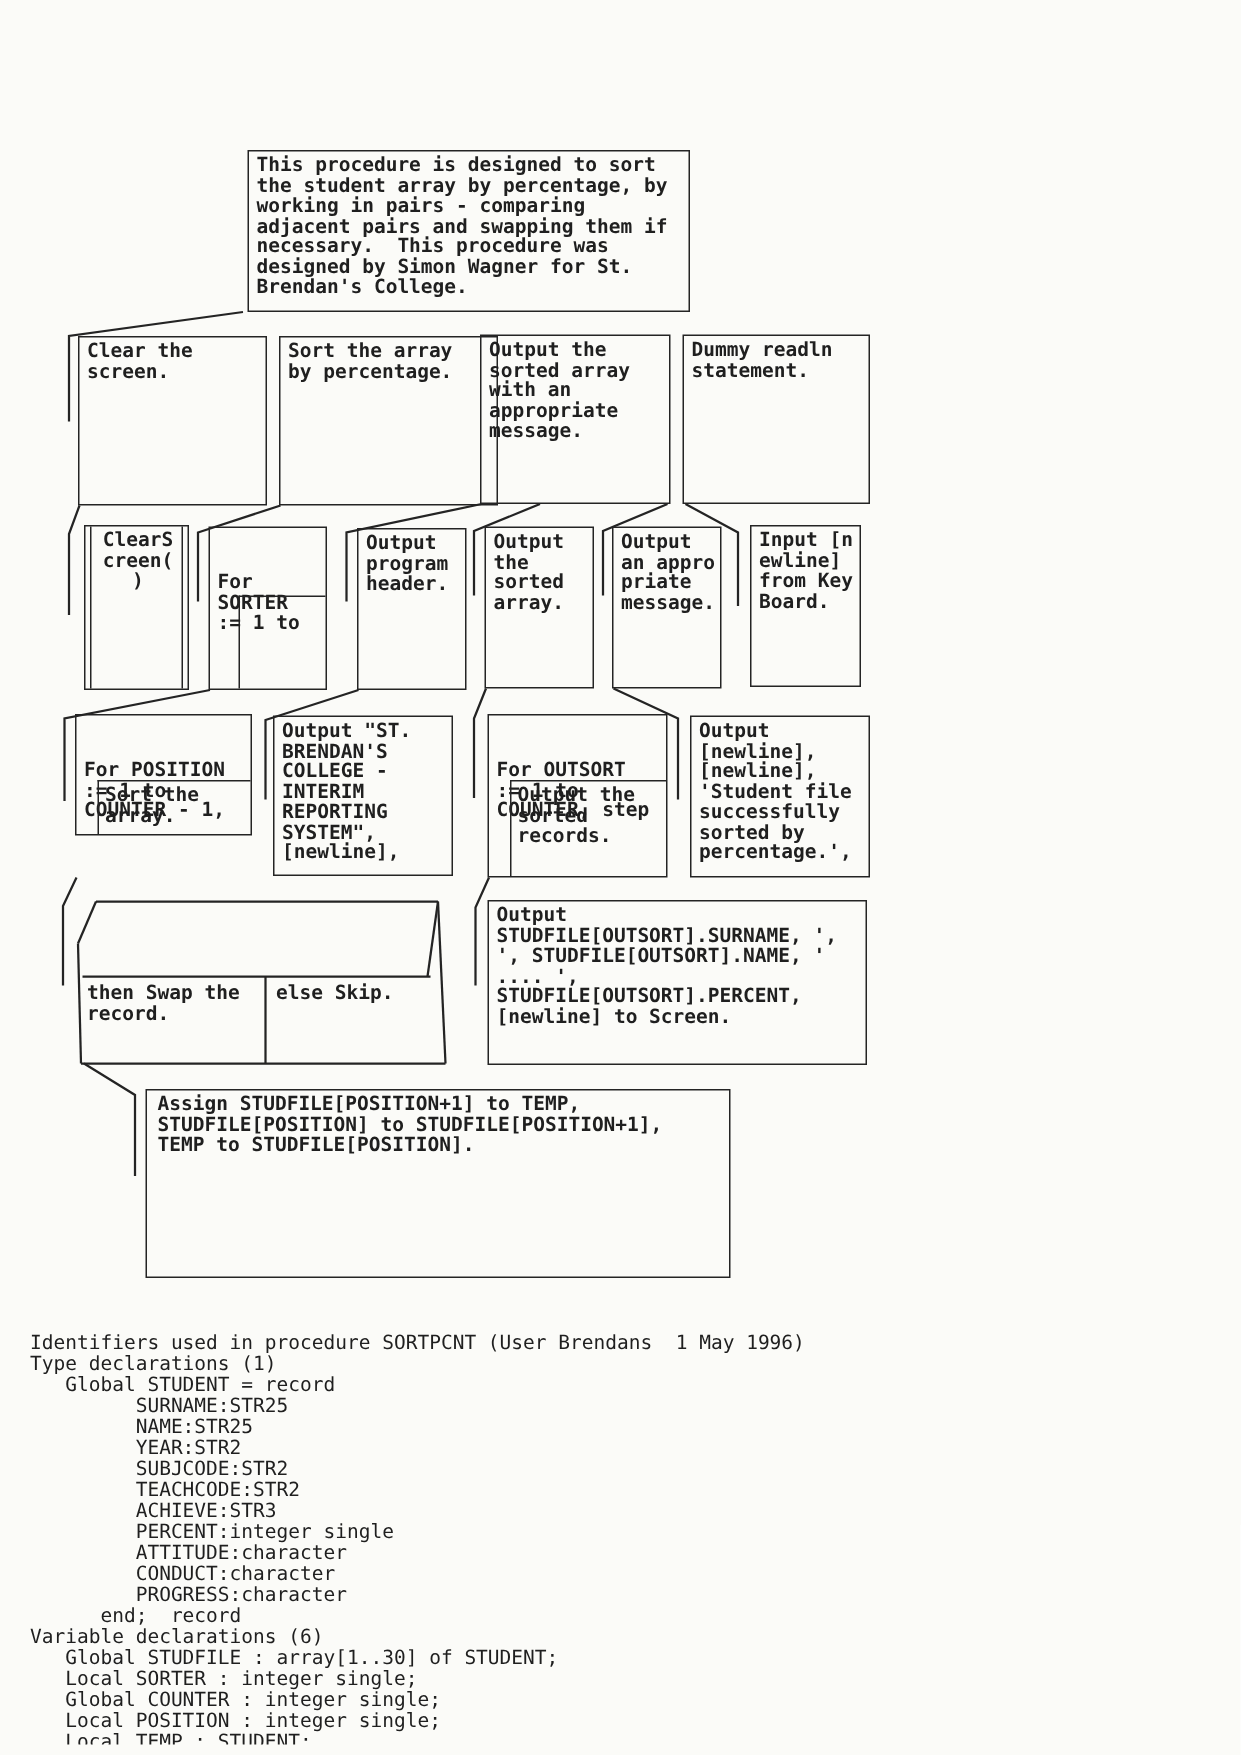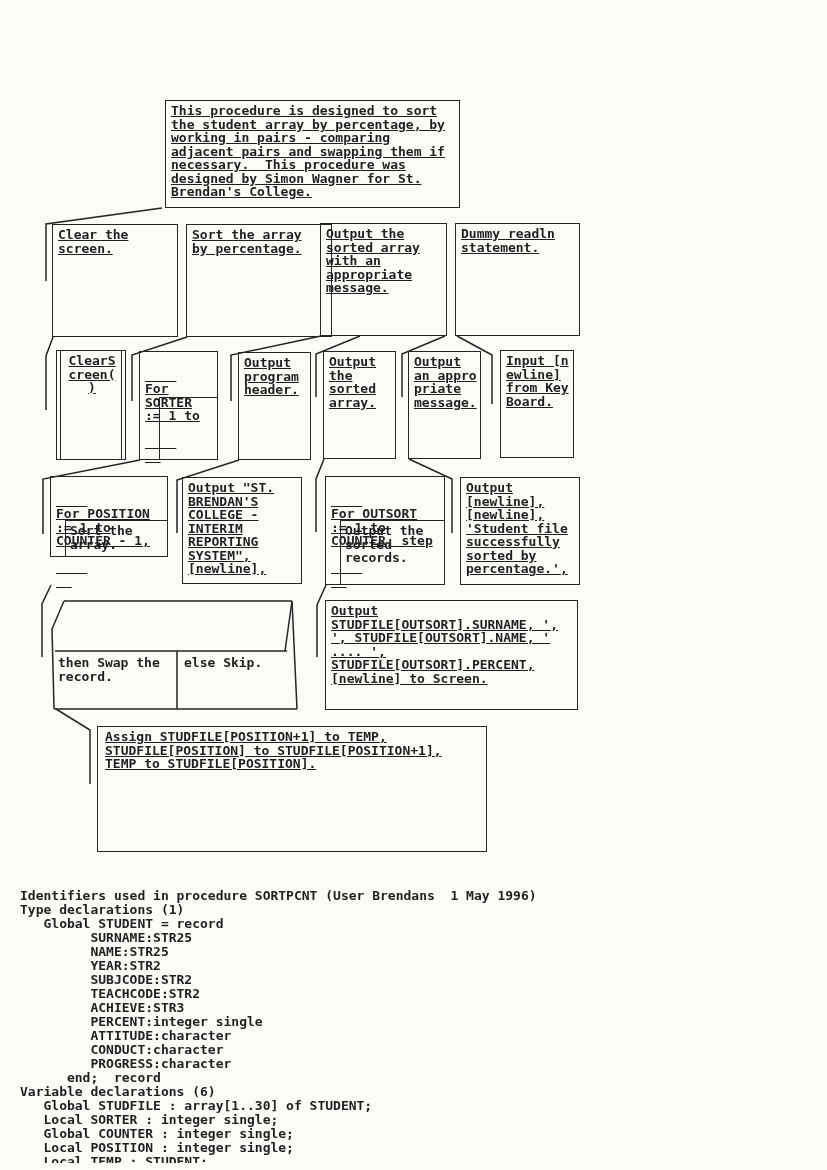--- a/index.html
+++ b/index.html
@@ -9,38 +9,37 @@
     font-family:"DejaVu Sans Mono", monospace;
     font-weight:bold;
   }
   svg.overlay{position:absolute;left:0;top:0;width:827px;height:1170px;}
   .box{
     position:absolute;box-sizing:border-box;
     border:1.5px solid #242424;
     font-size:13px;line-height:13.5px;
     white-space:pre-wrap;padding:3px 2px 0 5px;
     background:transparent;
-    text-decoration:underline;
   }
   .txt{white-space:pre-wrap;}
   .nest{
     position:absolute;right:0;bottom:0;box-sizing:border-box;
     border-top:1.5px solid #242424;border-left:1.5px solid #242424;
     padding:3px 2px 0 4px;white-space:pre-wrap;
   }
   
   .double{padding-left:10px;padding-right:8px;text-align:center;}
   .double::before{content:"";position:absolute;top:0;bottom:0;left:3px;border-left:1.5px solid #242424;}
   .double::after{content:"";position:absolute;top:0;bottom:0;right:3px;border-right:1.5px solid #242424;}
   .flat{
     position:absolute;font-size:13px;line-height:13.5px;white-space:pre-wrap;
   }
   .listing{
     position:absolute;font-size:13px;line-height:14px;white-space:pre;margin:0;
-    font-family:"DejaVu Sans Mono", monospace;font-weight:bold;
+    font-family:"DejaVu Sans Mono", monospace;font-weight:normal;
   }
   .page-cut{position:absolute;left:0;top:1163px;width:827px;height:7px;background:#fbfbf8;}
 </style>
 </head>
 <body>
 
 <div class="page">
 
   <svg class="overlay" viewBox="0 0 827 1170" fill="none" stroke="#242424" stroke-width="1.5">
 

